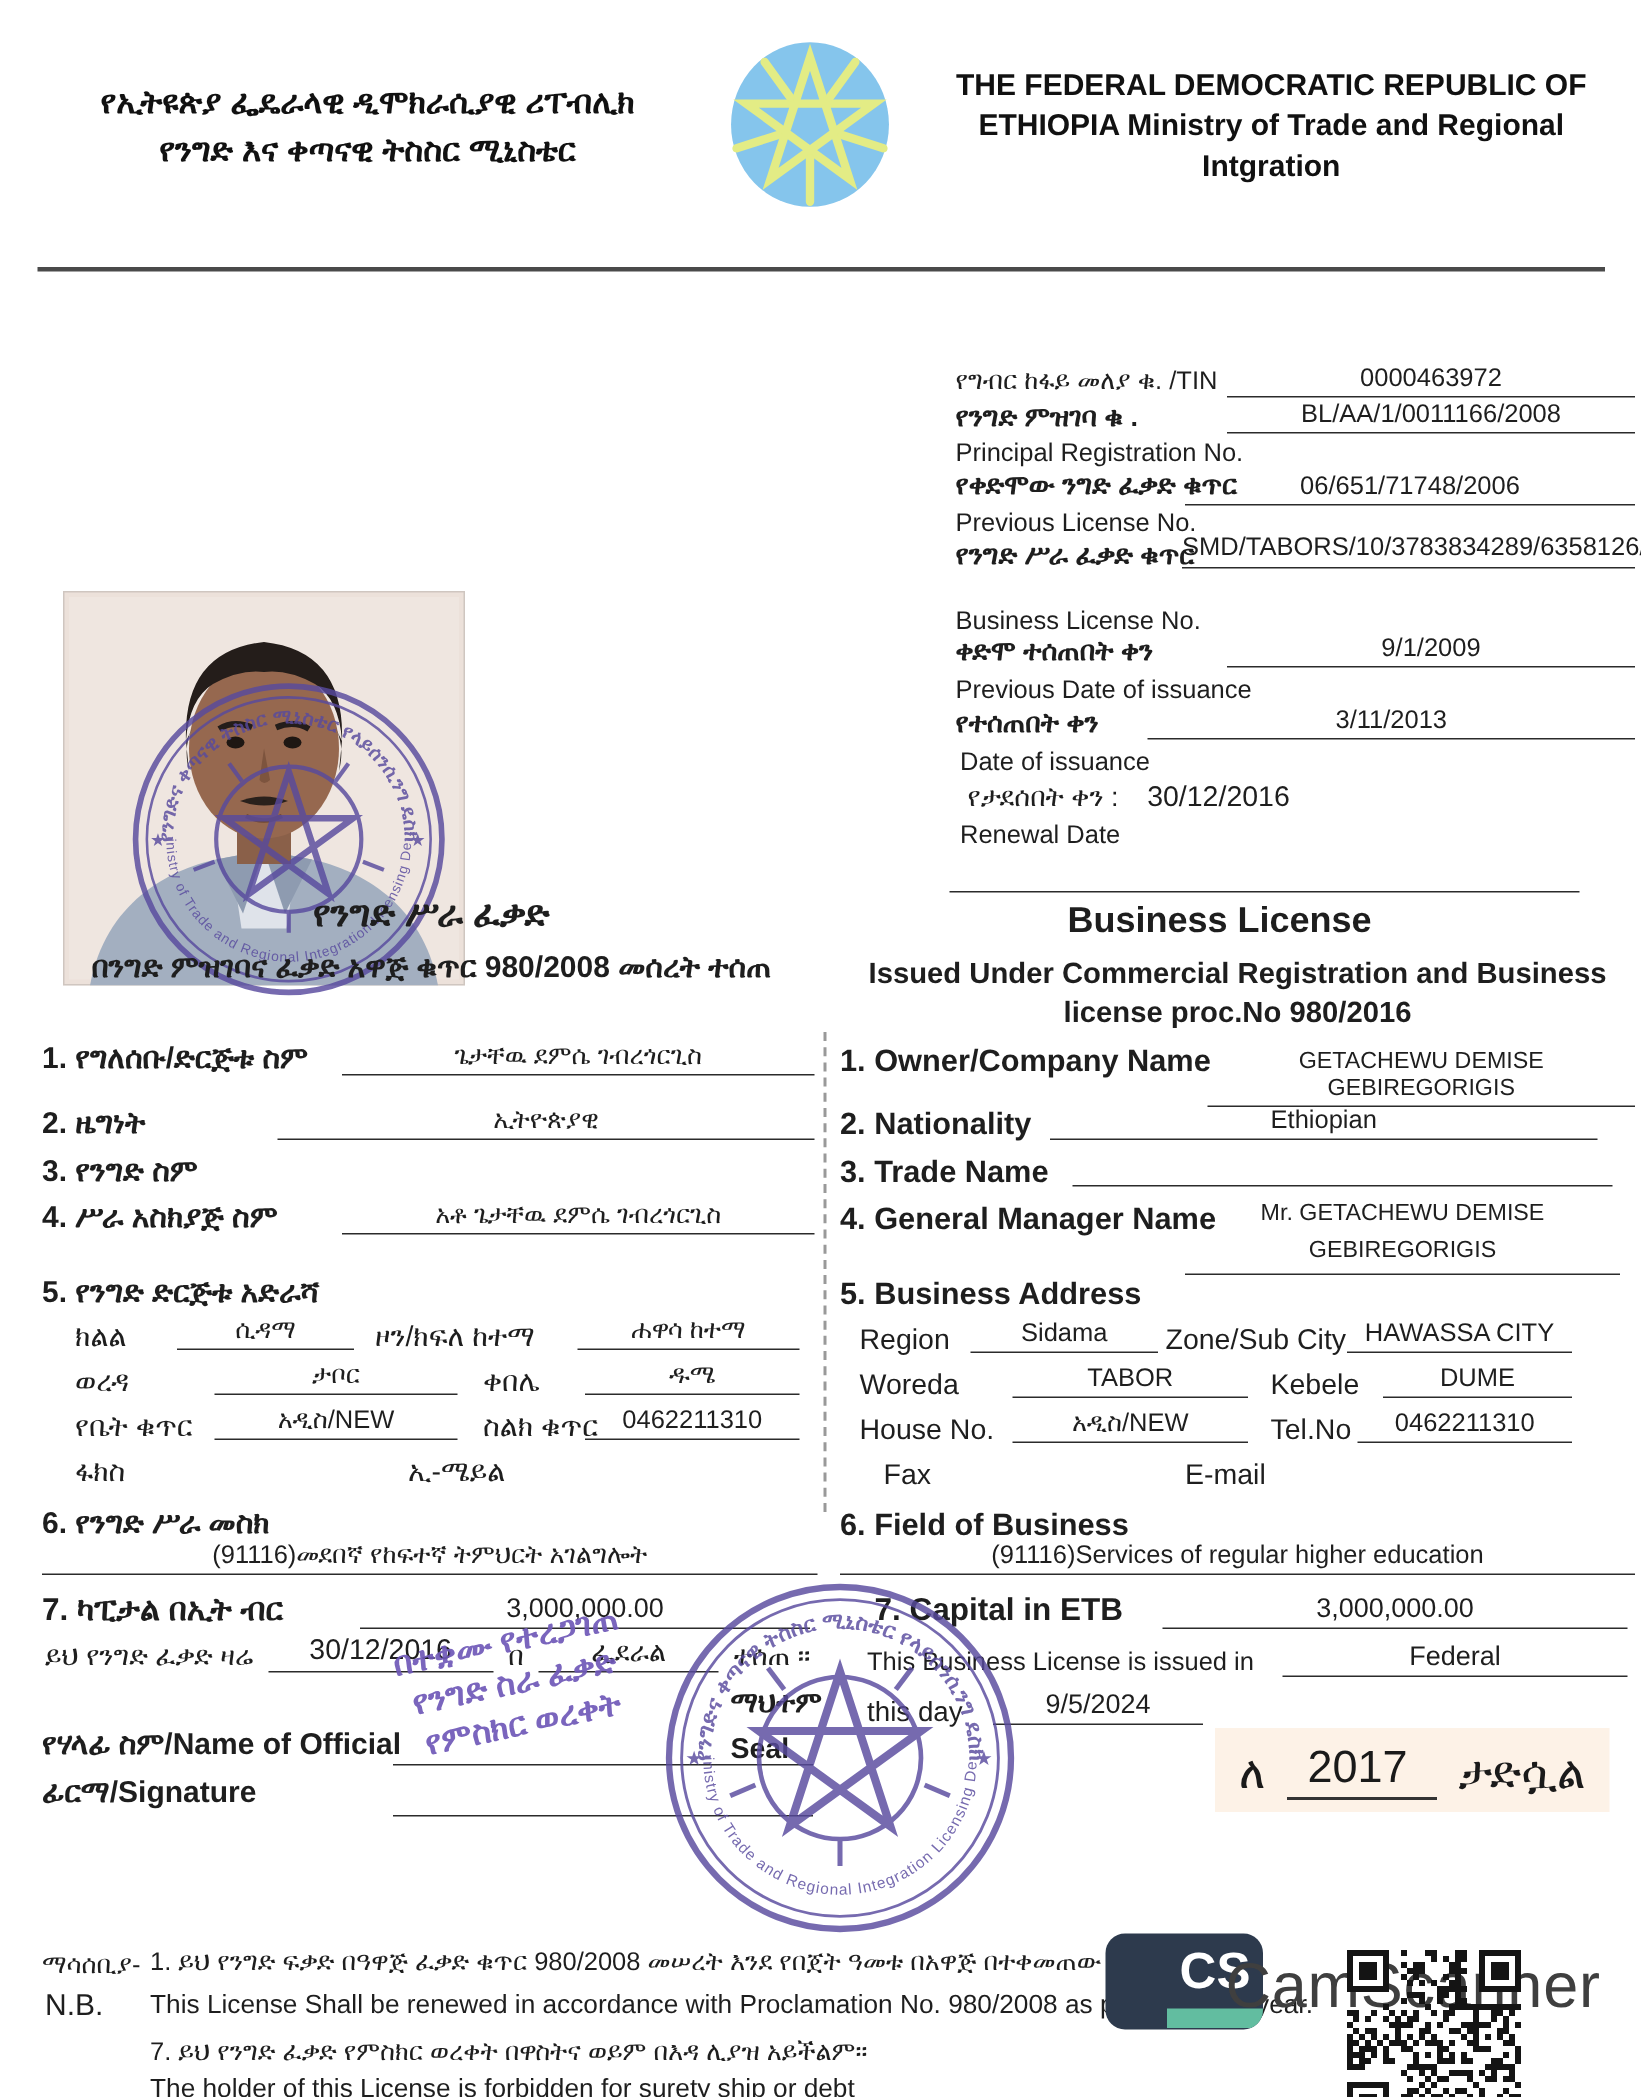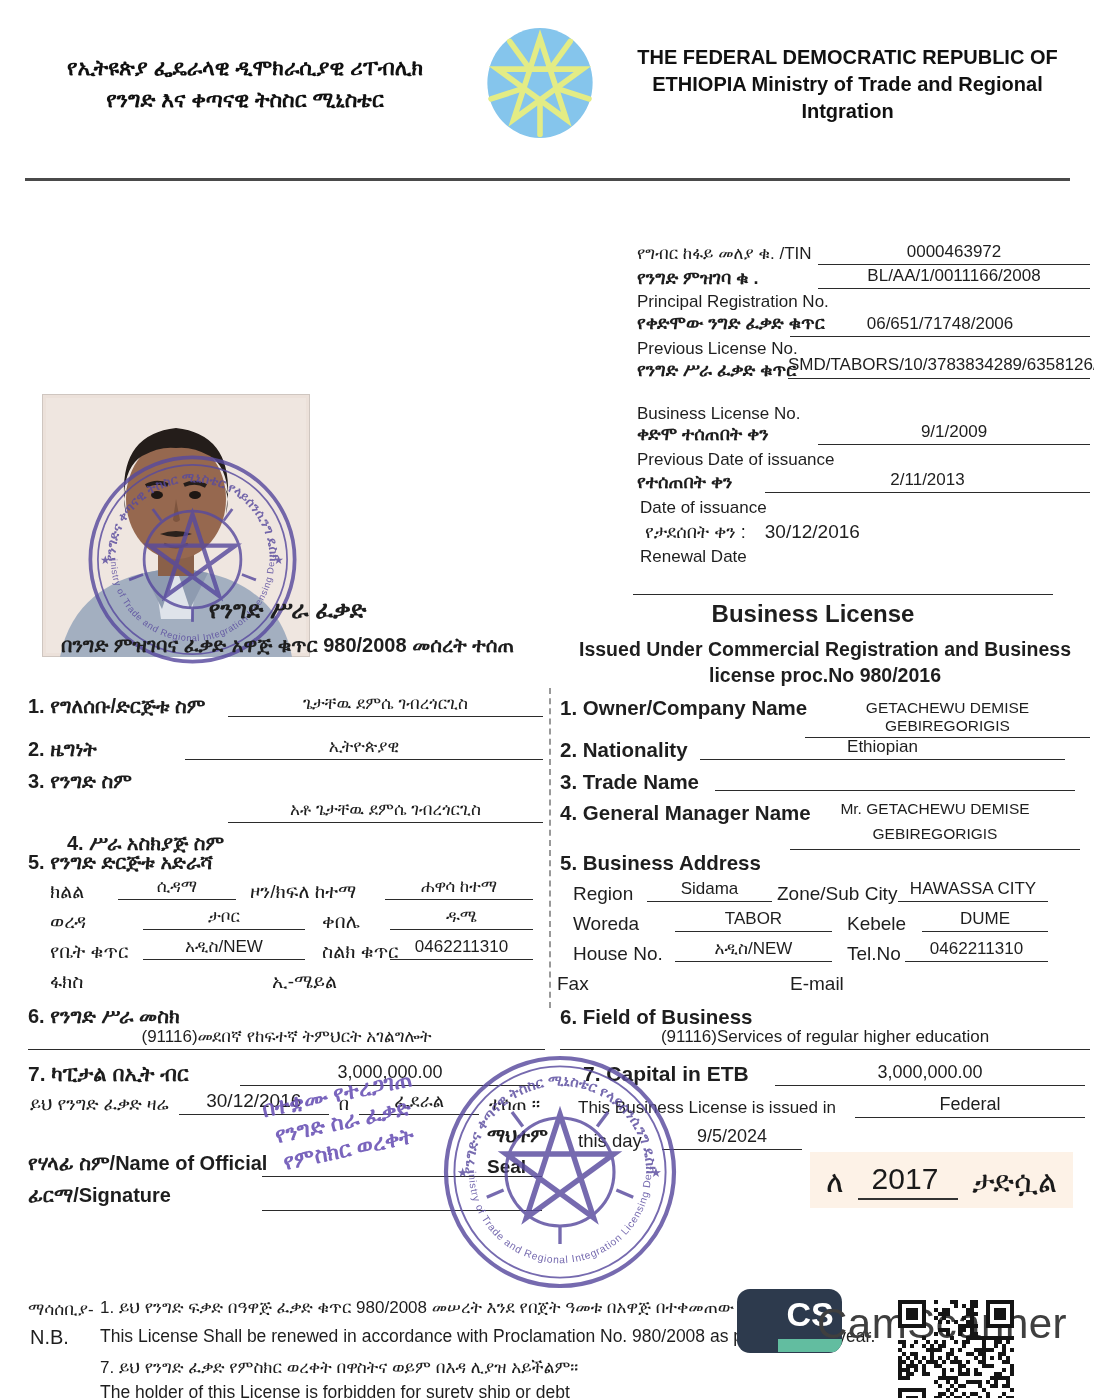--- a/index.html
+++ b/index.html
@@ -77,21 +77,21 @@
 
     <div class="abs reg-label-b" style="left:637px;top:360px;">የንግድ ሥራ ፈቃድ ቁጥር</div>
     <div class="abs ul reg-val" style="left:788px;top:354px;width:302px;line-height:1.3;">SMD/TABORS/10/3783834289/6358126/2013</div>
     <div class="abs reg-en" style="left:637px;top:404px;">Business License  No.</div>
 
     <div class="abs reg-label-b" style="left:637px;top:424px;">ቀድሞ ተሰጠበት ቀን</div>
     <div class="abs ul reg-val" style="left:818px;top:422px;width:272px;">9/1/2009</div>
     <div class="abs reg-en" style="left:637px;top:450px;">Previous  Date of issuance</div>
 
     <div class="abs reg-label-b" style="left:637px;top:472px;">የተሰጠበት ቀን</div>
-    <div class="abs ul reg-val" style="left:765px;top:470px;width:325px;">2/11/2013</div>
+    <div class="abs ul reg-val" style="left:765px;top:470px;width:325px;">3/11/2013</div>
     <div class="abs reg-en" style="left:640px;top:498px;">Date of issuance</div>
 
     <div class="abs" style="left:645px;top:521px;font-size:18px;">
       <span>የታደሰበት ቀን :</span>
       <span style="margin-left:14px;font-size:19px;">30/12/2016</span>
     </div>
     <div class="abs reg-en" style="left:640px;top:547px;">Renewal  Date</div>
 
     <div class="abs" style="left:633px;top:580px;width:420px;height:14px;border-bottom:1.7px solid #2b2b2b;"></div>
   </div>
@@ -149,21 +149,21 @@
   <div class="abs sec-sub" style="left:30px;top:632px;width:515px;">በንግድ ምዝገባና ፈቃድ አዋጅ ቁጥር 980/2008 መሰረት ተሰጠ</div>
 
   <div class="abs item-lbl" style="left:28px;top:695px;">1. የግለሰቡ/ድርጅቱ ስም</div>
   <div class="abs ul val" style="left:228px;top:694px;width:315px;">ጌታቸዉ ደምሴ ገብረጎርጊስ</div>
 
   <div class="abs item-lbl" style="left:28px;top:738px;">2. ዜግነት</div>
   <div class="abs ul val" style="left:185px;top:737px;width:358px;">ኢትዮጵያዊ</div>
 
   <div class="abs item-lbl" style="left:28px;top:770px;">3. የንግድ ስም</div>
 
-  <div class="abs item-lbl" style="left:28px;top:832px;margin-left:39px;">4. ሥራ አስክያጅ ስም</div>
+  <div class="abs item-lbl" style="left:28px;top:801px;">4. ሥራ አስክያጅ ስም</div>
   <div class="abs ul val" style="left:228px;top:800px;width:315px;">አቶ ጌታቸዉ ደምሴ ገብረጎርጊስ</div>
 
   <div class="abs item-lbl" style="left:28px;top:851px;">5. የንግድ ድርጅቱ አድራሻ</div>
 
   <div class="abs addr-lbl" style="left:50px;top:881px;">ክልል</div>
   <div class="abs ul val" style="left:118px;top:877px;width:118px;">ሲዳማ</div>
   <div class="abs addr-lbl" style="left:250px;top:881px;">ዞን/ክፍለ ከተማ</div>
   <div class="abs ul val" style="left:385px;top:877px;width:148px;">ሐዋሳ ከተማ</div>
 
   <div class="abs addr-lbl" style="left:50px;top:911px;">ወረዳ</div>
@@ -225,21 +225,21 @@
   <div class="abs addr-lbl" style="left:573px;top:913px;">Woreda</div>
   <div class="abs ul val" style="left:675px;top:909px;width:157px;">TABOR</div>
   <div class="abs addr-lbl" style="left:847px;top:913px;">Kebele</div>
   <div class="abs ul val" style="left:922px;top:909px;width:126px;">DUME</div>
 
   <div class="abs addr-lbl" style="left:573px;top:943px;">House No.</div>
   <div class="abs ul val" style="left:675px;top:939px;width:157px;">አዲስ/NEW</div>
   <div class="abs addr-lbl" style="left:847px;top:943px;">Tel.No</div>
   <div class="abs ul val" style="left:905px;top:939px;width:143px;">0462211310</div>
 
-  <div class="abs addr-lbl" style="left:557px;top:973px;text-align:right;">Fax</div>
+  <div class="abs addr-lbl" style="left:589px;top:973px;text-align:right;">Fax</div>
   <div class="abs addr-lbl" style="left:790px;top:973px;">E-mail</div>
 
   <div class="abs item-lbl-en" style="left:560px;top:1005px;">6. Field of Business</div>
   <div class="abs ul val" style="left:560px;top:1027px;width:530px;">(91116)Services of regular higher education</div>
 
   <div class="abs item-lbl-en" style="left:583px;top:1062px;font-size:21px;">7. Capital in ETB</div>
   <div class="abs ul val" style="left:775px;top:1062px;width:310px;font-size:18px;">3,000,000.00</div>
 
   <div class="abs" style="left:578px;top:1098px;font-size:17px;">This Business License is issued in</div>
   <div class="abs ul val" style="left:855px;top:1094px;width:230px;font-size:18px;">Federal</div>

